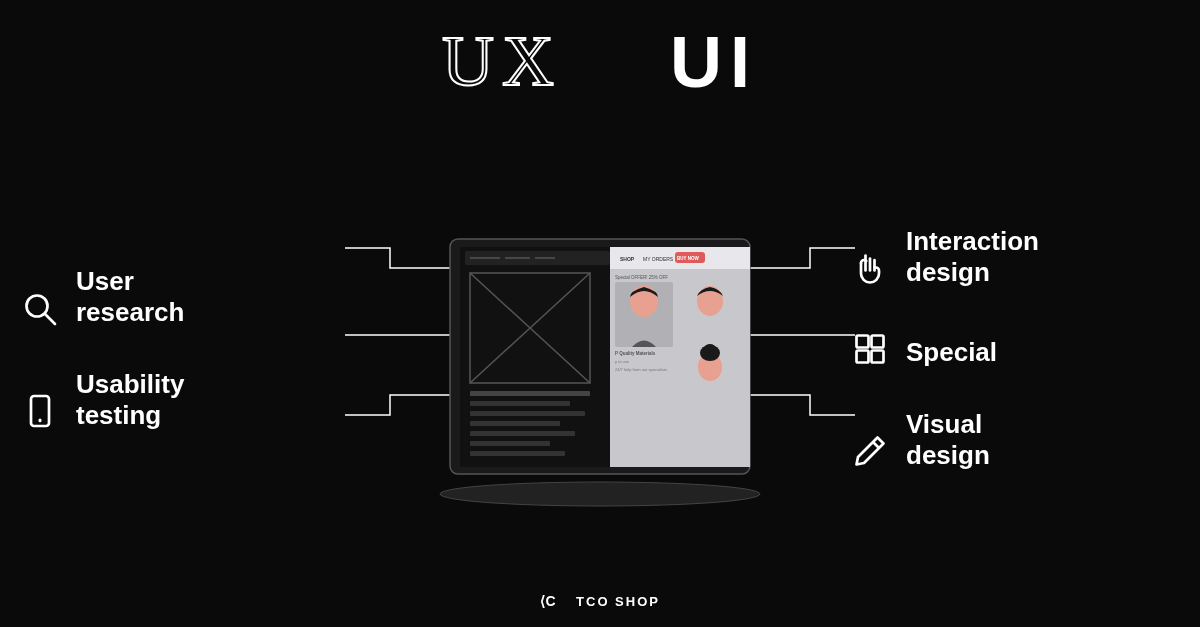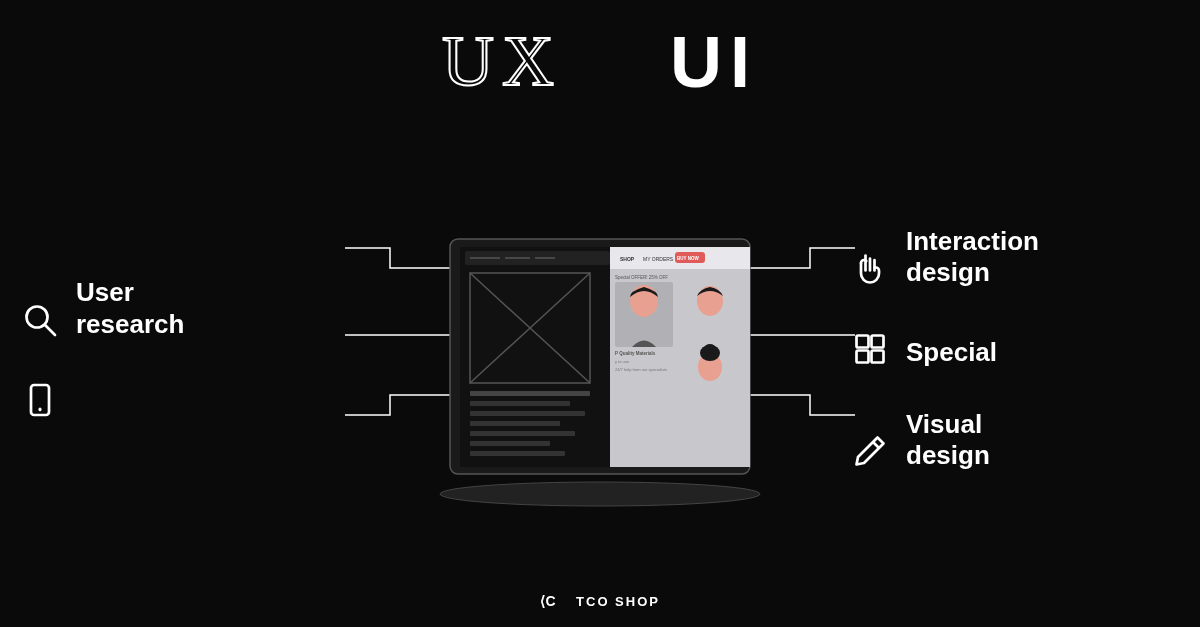--- a/index.html
+++ b/index.html
@@ -207,20 +207,21 @@
     </div>
 
 
     <div class="feature-item">
       <div class="feature-icon">
         <svg viewBox="0 0 24 24" xmlns="http://www.w3.org/2000/svg">
           <rect x="6" y="2" width="12" height="20" rx="2" ry="2" stroke="white" stroke-width="1.8" fill="none"></rect>
           <line x1="12" y1="18" x2="12" y2="18.5" stroke="white" stroke-width="2" stroke-linecap="round"></line>
         </svg>
       </div>
+      <div class="feature-text">Usability<br>testing</div>
     </div>
   </div>
 
   <div class="laptop-container">
     <svg class="laptop-svg" viewBox="0 0 420 340" xmlns="http://www.w3.org/2000/svg">
 
       <ellipse cx="210" cy="315" rx="160" ry="12" fill="#222" stroke="#444" stroke-width="1"></ellipse>
 
       <rect x="60" y="60" width="300" height="235" rx="8" ry="8" fill="#1a1a1a" stroke="#555" stroke-width="1.5"></rect>
 

